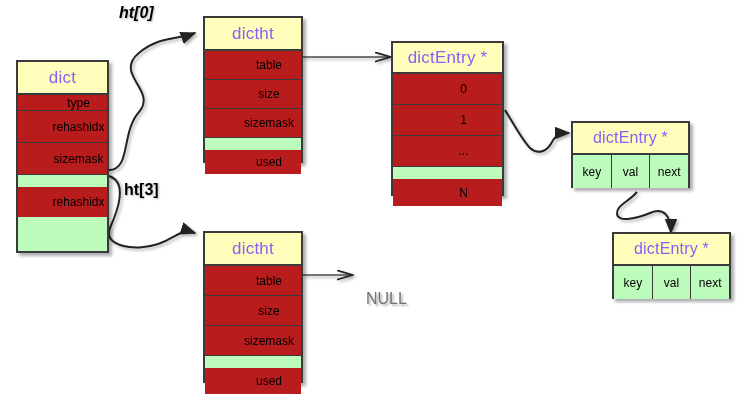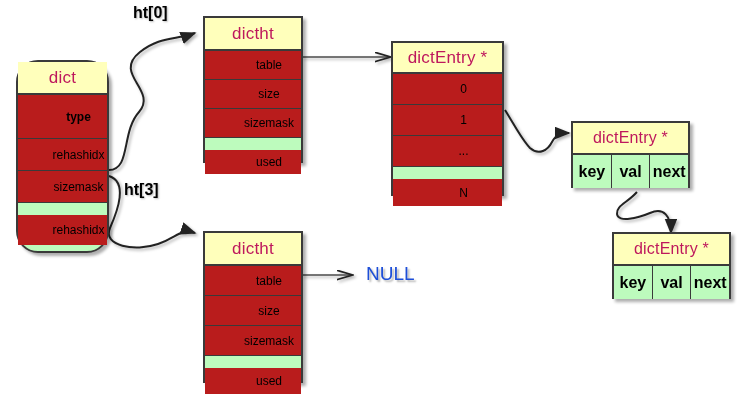--- a/index.html
+++ b/index.html
@@ -27,21 +27,21 @@
     border: 2px solid #3a3a3a;
     background: #bdfbbd;
     box-shadow: 3px 3px 3px rgba(0,0,0,0.32);
     z-index: 5;
   }
   .struct .hdr {
     box-sizing: border-box;
     background: #ffffbb;
     border-bottom: 2px solid #3a3a3a;
     text-align: center;
-    color: #be185d;
+    color: #8b5cf6;
     font-size: 17px;
     letter-spacing: 0.2px;
     display: flex;
     align-items: center;
     justify-content: center;
   }
   .struct .row {
     box-sizing: border-box;
     background: #b91c1c;
     border-bottom: 1.5px solid #3a3a3a;
@@ -59,46 +59,46 @@
   .fields {
     display: flex;
     box-sizing: border-box;
   }
   .fields .cell {
     box-sizing: border-box;
     flex: 1 1 0;
     background: #bdfbbd;
     border-right: 1.5px solid #3a3a3a;
     text-align: center;
-    font-size: 16px;
+    font-size: 12px;
     color: #000;
     display: flex;
     align-items: center;
     justify-content: center;
-    font-weight: bold;
   }
   .fields .cell.last { border-right: none; text-align: center; }
 
   
   .label {
     position: absolute;
     font-size: 16px;
     font-weight: bold;
     color: #000;
     white-space: nowrap;
     z-index: 8;
     text-shadow: 1px 1px 2px rgba(0,0,0,0.28);
   }
   .plainlabel {
     position: absolute;
-    font-size: 19px;
-    color: #1d4ed8;
+    font-size: 16px;
+    color: #737373;
     white-space: nowrap;
     z-index: 8;
     text-shadow: 2px 2px 2px rgba(0,0,0,0.30);
+    margin-top: 27px;
   }
   
   #edges {
     position: absolute;
     left: 0; top: 0;
     width: 755px;
     height: 400px;
     z-index: 2;
     pointer-events: none;
   }
@@ -133,23 +133,23 @@
     </g>
 
     <g fill="none" stroke="#4a4a4a" stroke-width="1.6" filter="url(#sh)">
 
       <path d="M302,57 L389,57" marker-end="url(#ahthin)"></path>
 
       <path d="M302,275 L351,275" marker-end="url(#ahthin)"></path>
     </g>
   </svg>
 
-  <div class="struct" style="left:16px; top:60px; width:93px; height:193px;border-radius:22px;">
+  <div class="struct" style="left:16px; top:60px; width:93px; height:193px;">
     <div class="hdr" style="height:33px;">dict</div>
-    <div class="row" style="height:44px;font-weight:bold;">type</div>
+    <div class="row" style="height:16px;">type</div>
     <div class="row" style="height:32px;">rehashidx</div>
     <div class="row" style="height:32px;">sizemask</div>
     <div class="row last" style="height:30px;">rehashidx</div>
   </div>
 
   <div class="struct" style="left:203px; top:16px; width:100px; height:147px;">
     <div class="hdr" style="height:33px;">dictht</div>
     <div class="row" style="height:29px;">table</div>
     <div class="row" style="height:29px;">size</div>
     <div class="row" style="height:29px;">sizemask</div>
@@ -183,17 +183,17 @@
 
   <div class="struct" style="left:612px; top:232px; width:119px; height:67px;">
     <div class="hdr" style="height:32px; font-size:16px;">dictEntry *</div>
     <div class="fields" style="height:33px;">
       <div class="cell">key</div>
       <div class="cell">val</div>
       <div class="cell last">next</div>
     </div>
   </div>
 
-  <div class="label" style="left:133px; top:4px;">ht[0]</div>
+  <div class="label" style="left:119px; top:4px;font-style:italic;">ht[0]</div>
   <div class="label" style="left:124px; top:181px;">ht[3]</div>
   <div class="plainlabel" style="left:366px; top:263px;">NULL</div>
 
 </div>
 
 </body></html>

